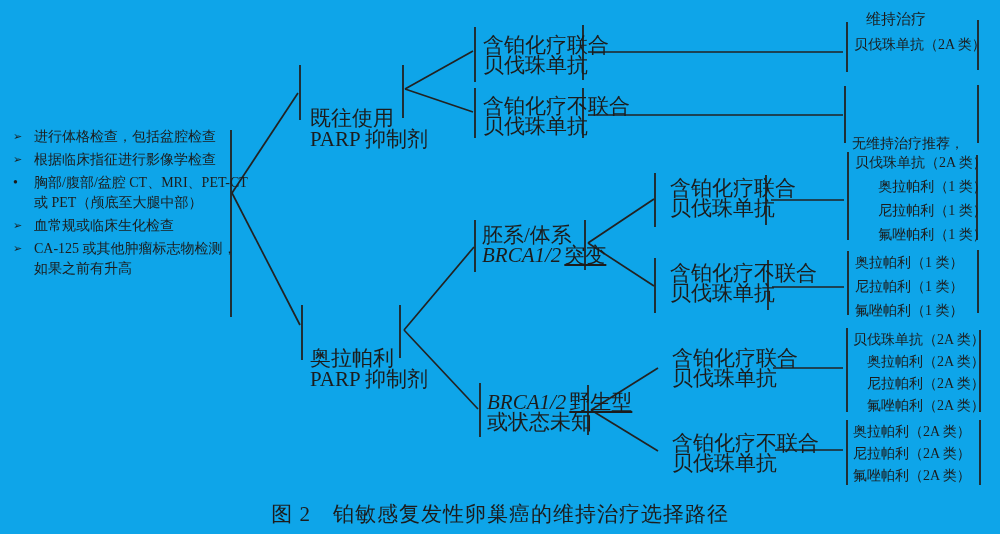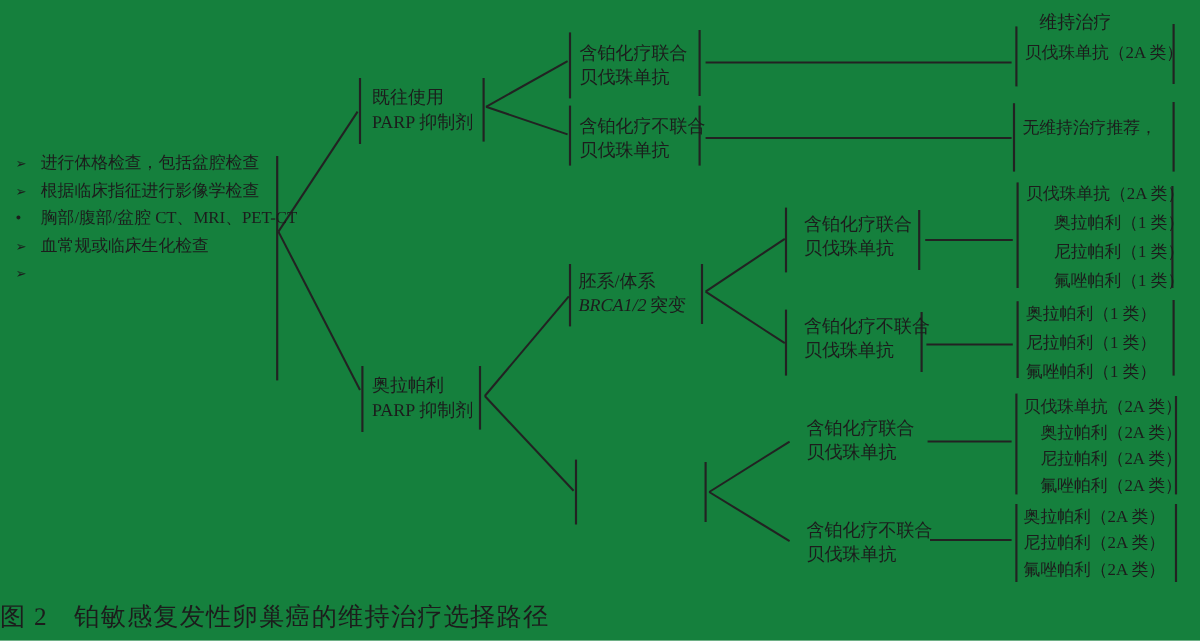--- a/index.html
+++ b/index.html
@@ -1,41 +1,41 @@
 <!DOCTYPE html>
 <html><head>
 <meta charset="utf-8">
 <style>
   html,body{margin:0;padding:0;background:#ffffff;}
   .stage{
-    position:relative;width:1000px;height:534px;background:#15803d;overflow:hidden;
+    position:relative;width:1000px;height:534px;background:#0ea5e9;overflow:hidden;
     font-family:"Liberation Serif","DejaVu Serif",serif;color:#1c1c1c;
   }
   svg.lines{position:absolute;left:0;top:0;width:1000px;height:534px;}
   .abs{position:absolute;}
   
   .patient{left:8px;top:111px;width:234px;font-size:14px;}
   .patient .ptitle{line-height:20px;padding-left:2px;white-space:nowrap;}
   .plist{margin-top:16px;}
   .pitem{display:flex;margin-bottom:3px;}
   .pmarker{flex:none;width:21px;text-align:left;padding-left:5px;line-height:20px;
            font-family:"DejaVu Sans",sans-serif;font-size:11px;}
   .pmarker.dot{font-size:14px;font-family:"Liberation Serif",serif;}
   .ptext{line-height:20px;white-space:nowrap;}
   
-  .node{font-size:15px;line-height:20px;white-space:nowrap;}
+  .node{font-size:21px;line-height:20px;white-space:nowrap;}
   .node.lh21{line-height:21px;}
   .gene{font-style:italic;}
-  .gsuffix{margin-left:3px;}
+  .gsuffix{margin-left:3px;text-decoration:underline;}
   
   .result{font-size:14px;white-space:nowrap;text-align:right;}
-  .lh20{line-height:20px;} .lh21{line-height:21px;}
+  .lh20{line-height:20px;} .lh21{line-height:21px;margin-top:36px;}
   .lh22{line-height:22px;} .lh24{line-height:24px;}
   .col-header{font-size:15px;line-height:20px;white-space:nowrap;}
-  .caption{left:0;top:500px;width:1000px;font-size:21px;
+  .caption{left:0;top:500px;width:1000px;text-align:center;font-size:21px;
            letter-spacing:1px;white-space:nowrap;}
 </style>
 </head>
 <body>
 
 <div class="stage">
 
   <svg class="lines" viewBox="0 0 1000 534" xmlns="http://www.w3.org/2000/svg">
     <g stroke="#222" stroke-width="1.8">
       <line x1="231" y1="130" x2="231" y2="317"></line>
@@ -103,30 +103,35 @@
       <div class="pitem">
         <span class="pmarker">➢</span>
         <span class="ptext">
             <div>根据临床指征进行影像学检查</div>
           </span>
       </div>
       <div class="pitem">
         <span class="pmarker dot">•</span>
         <span class="ptext">
           <div>胸部/腹部/盆腔 CT、MRI、PET-CT</div>
+          <div>或 PET（颅底至大腿中部）</div>
         </span>
       </div>
       <div class="pitem">
         <span class="pmarker">➢</span>
         <span class="ptext">
             <div>血常规或临床生化检查</div>
           </span>
       </div>
       <div class="pitem">
         <span class="pmarker">➢</span>
+        <span class="ptext">
+          <div>CA-125 或其他肿瘤标志物检测，</div>
+          <div>如果之前有升高</div>
+        </span>
       </div>
     </div>
   </div>
 
   <div class="abs node lh21" style="left:310px;top:72px;">
     <div>既往使用</div>
     <div>PARP 抑制剂</div>
   </div>
   <div class="abs node lh21" style="left:310px;top:312px;">
     <div>奥拉帕利</div>
@@ -138,20 +143,24 @@
     <div>贝伐珠单抗</div>
   </div>
   <div class="abs node" style="left:483px;top:96px;">
     <div>含铂化疗不联合</div>
     <div>贝伐珠单抗</div>
   </div>
 
   <div class="abs node" style="left:482px;top:225px;">
     <div>胚系/体系</div>
     <div><span class="gene">BRCA1/2</span><span class="gsuffix">突变</span></div>
+  </div>
+  <div class="abs node" style="left:487px;top:392px;">
+    <div><span class="gene">BRCA1/2</span><span class="gsuffix">野生型</span></div>
+    <div>或状态未知</div>
   </div>
 
   <div class="abs node" style="left:670px;top:178px;">
     <div>含铂化疗联合</div>
     <div>贝伐珠单抗</div>
   </div>
   <div class="abs node" style="left:670px;top:263px;">
     <div>含铂化疗不联合</div>
     <div>贝伐珠单抗</div>
   </div>

